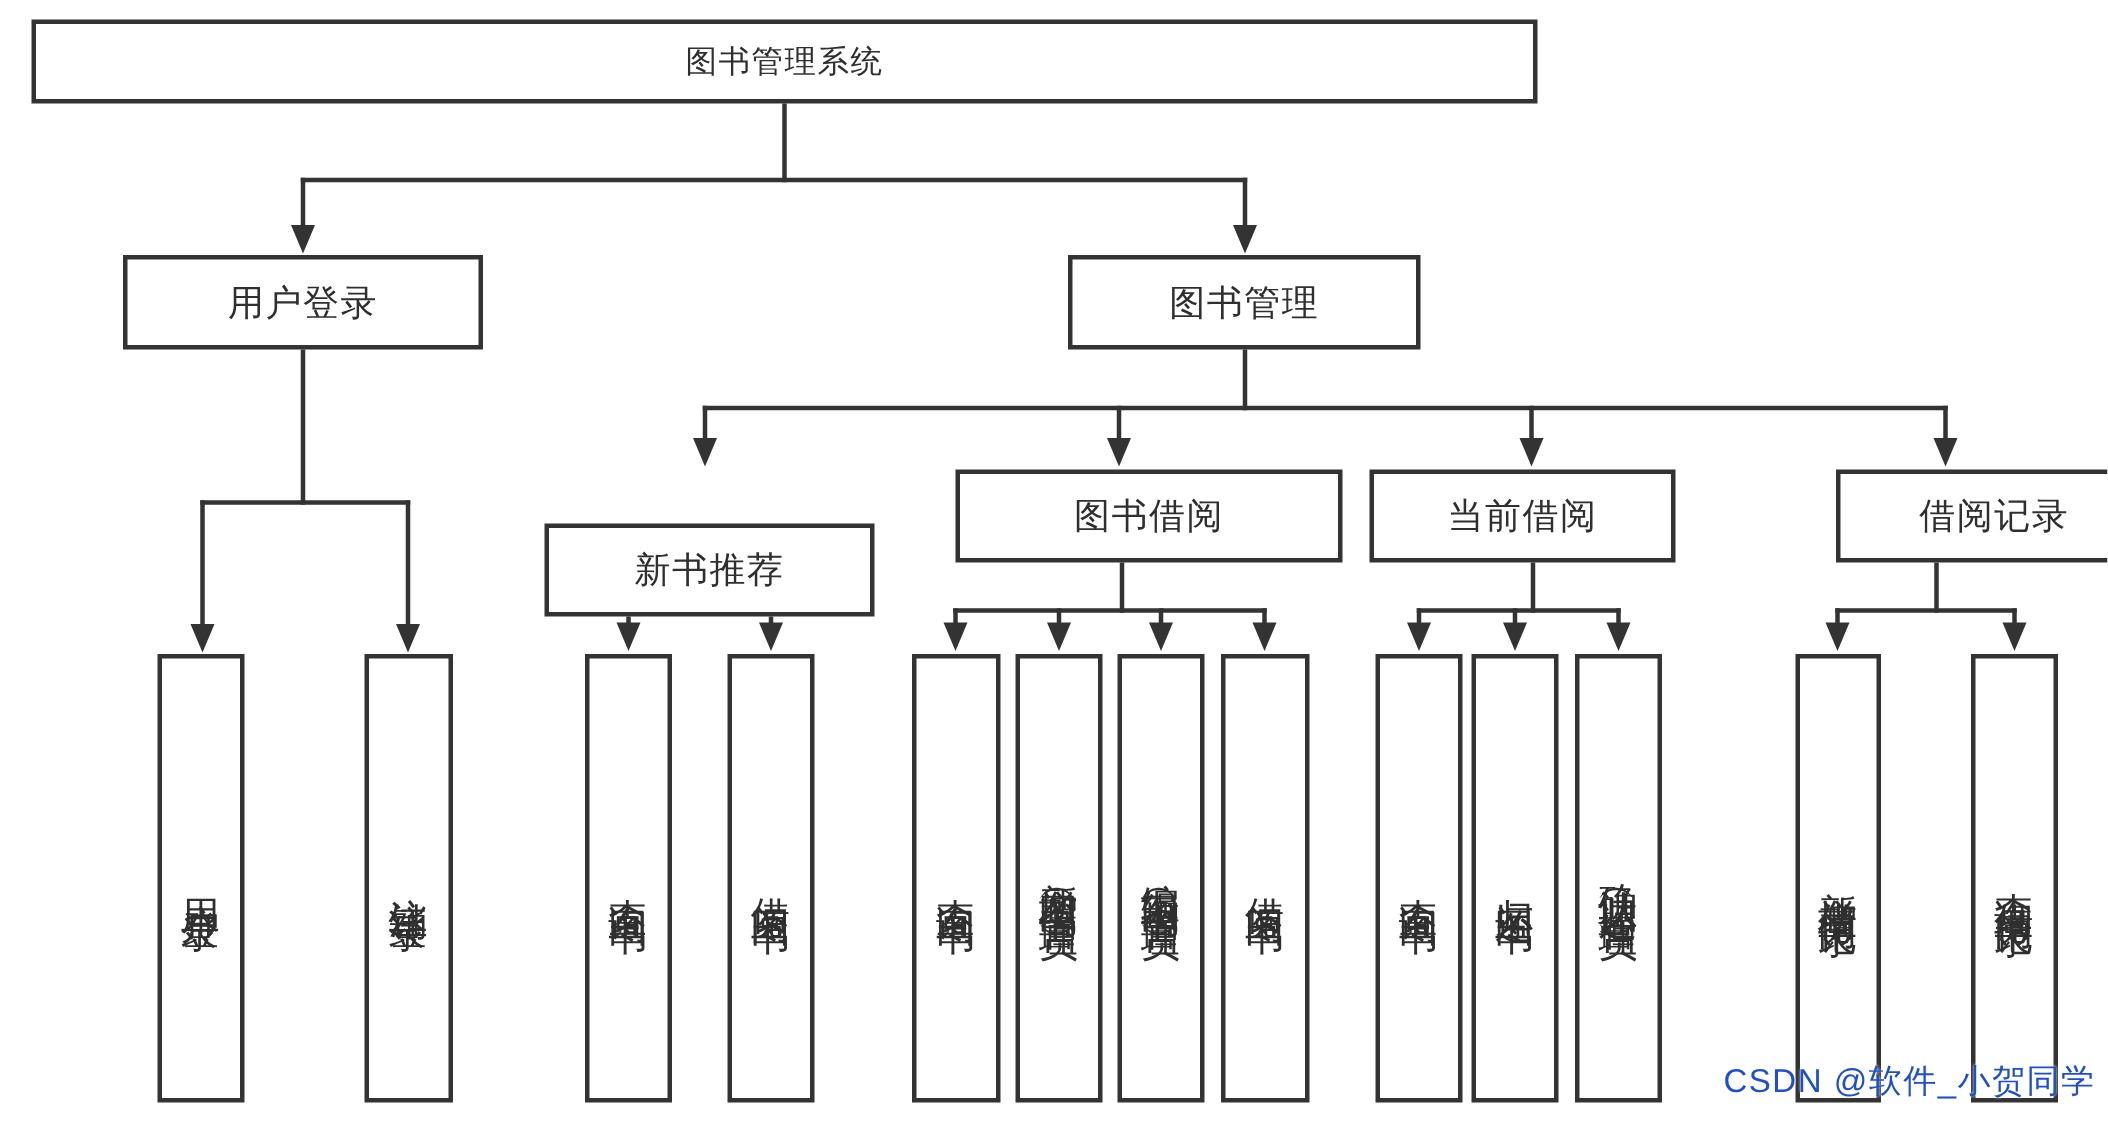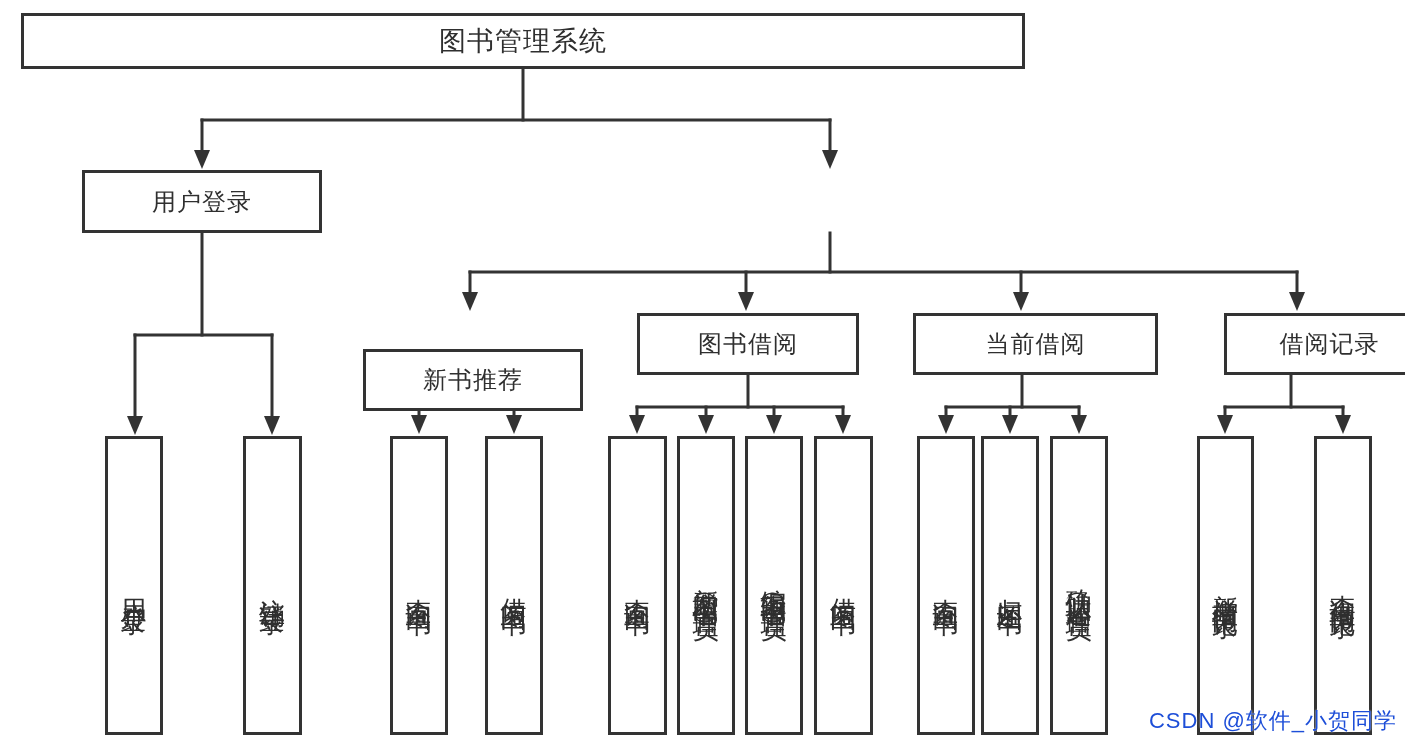--- a/index.html
+++ b/index.html
@@ -29,26 +29,26 @@
   .node.v{
     writing-mode:vertical-lr;
     text-orientation:mixed;
     font-size:26px;
     letter-spacing:4px;
     line-height:1;
     top:436px;height:299px;
   }
 
   
-  #n-root {left:21px;  top:13px;  width:1004px;height:56px;font-size:27px;}
+  #n-root {left:21px;  top:13px;  width:1004px;height:56px;font-size:21px;}
   #n-login{left:82px;  top:170px; width:240px; height:63px;}
   #n-mgmt {left:712px; top:170px; width:235px; height:63px;}
   #n-l3a  {left:363px; top:313px; width:220px; height:62px;margin-top:36px;}
-  #n-l3b  {left:637px; top:313px; width:222px; height:62px;}
-  #n-l3c  {left:913px; top:313px; width:245px; height:62px;}
+  #n-l3b  {left:637px; top:313px; width:258px; height:62px;}
+  #n-l3c  {left:913px; top:313px; width:204px; height:62px;}
   #n-l3d  {left:1186px;top:313px; width:211px; height:62px;margin-left:38px;}
 
   
   #f-1a{left:105px; width:58px;}
   #f-1b{left:243px; width:59px;}
   #f-2a{left:390px; width:58px;}
   #f-2b{left:485px; width:58px;}
   #f-3a{left:608px; width:59px;}
   #f-3b{left:677px; width:58px;}
   #f-3c{left:745px; width:58px;}
@@ -146,20 +146,21 @@
       <line x1="1225" y1="407" x2="1225" y2="417"></line>
       <polygon points="1217,415 1233,415 1225,434"></polygon>
       <line x1="1343" y1="407" x2="1343" y2="417"></line>
       <polygon points="1335,415 1351,415 1343,434"></polygon>
     </g>
   </svg>
 
   <div class="node h" id="n-root">图书管理系统</div>
 
   <div class="node h" id="n-login">用户登录</div>
+  <div class="node h" id="n-mgmt">图书管理</div>
 
   <div class="node h" id="n-l3a">新书推荐</div>
   <div class="node h" id="n-l3b">图书借阅</div>
   <div class="node h" id="n-l3c">当前借阅</div>
   <div class="node h" id="n-l3d">借阅记录</div>
 
   <div class="node v" id="f-1a">用户登录</div>
   <div class="node v" id="f-1b">注销登录</div>
 
   <div class="node v" id="f-2a">查询图书</div>

